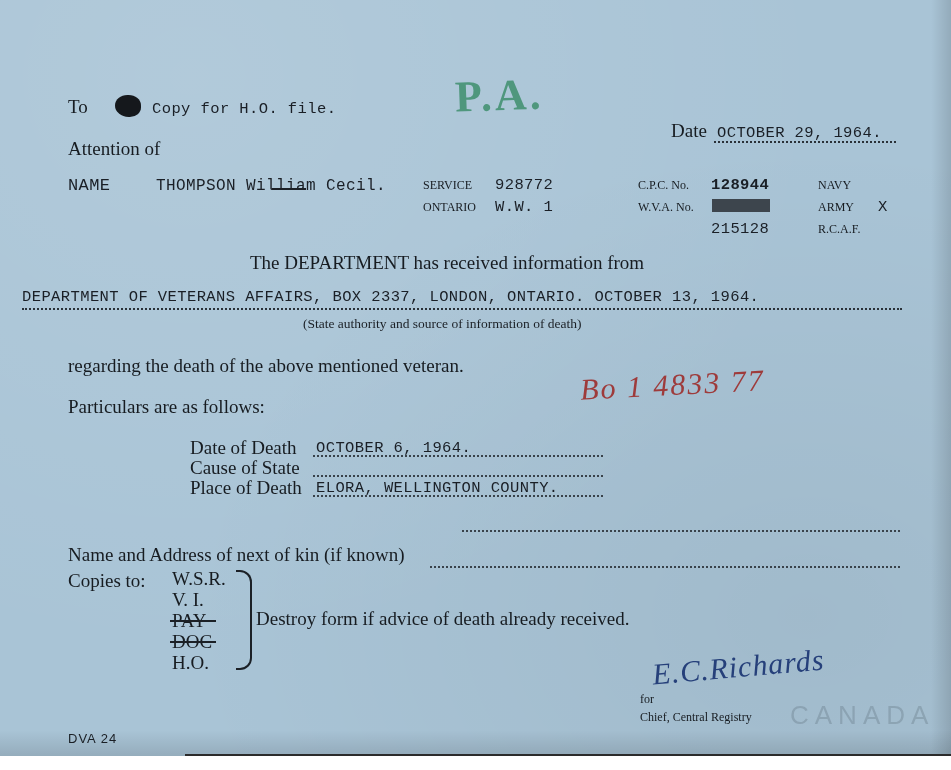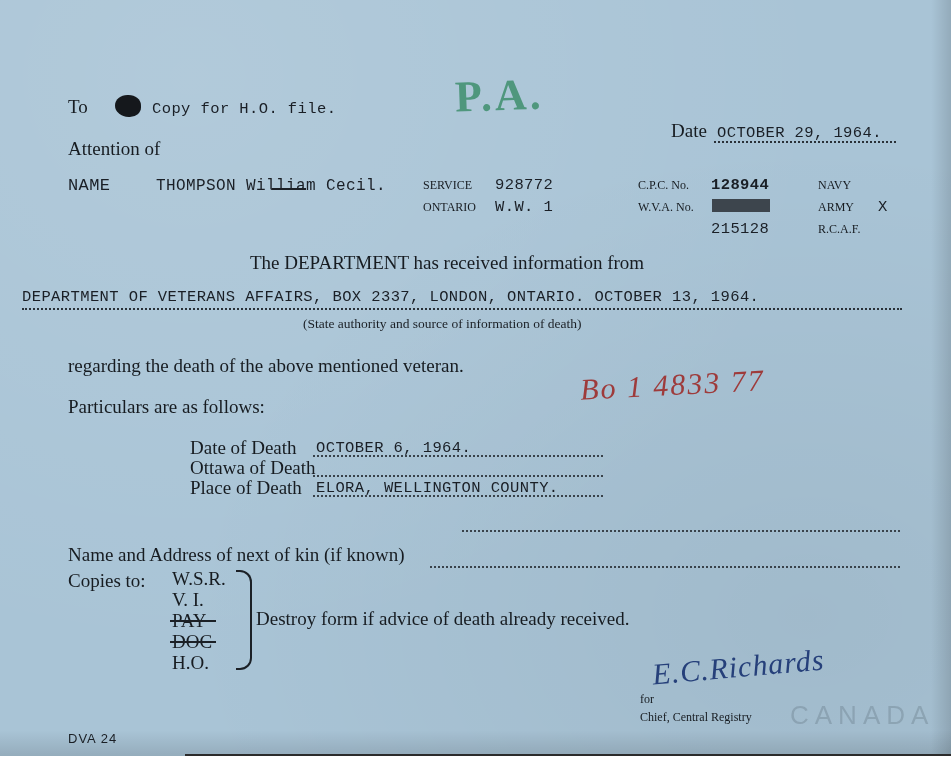--- a/index.html
+++ b/index.html
@@ -198,21 +198,21 @@
   <div class="t label" style="left:68px; top:355px;">regarding the death of the above mentioned veteran.</div>
 
   <div class="t label" style="left:68px; top:396px;">Particulars are as follows:</div>
 
   <div class="hand-red" style="left:580px; top:368px;">Bo 1 4833 77</div>
 
   <div class="t label" style="left:190px; top:437px;">Date of Death</div>
   <div class="dots-fine" style="left:313px; top:455px; width:290px;"></div>
   <div class="t typed" style="left:316px; top:439px;">OCTOBER 6, 1964.</div>
 
-  <div class="t label" style="left:190px; top:457px;">Ottawa of Death</div>
+  <div class="t label" style="left:190px; top:457px;">Cause of State</div>
   <div class="dots-fine" style="left:313px; top:475px; width:290px;"></div>
   <div class="t typed" style="left:316px; top:459px;"></div>
 
   <div class="t label" style="left:190px; top:477px;">Place of Death</div>
   <div class="dots-fine" style="left:313px; top:495px; width:290px;"></div>
   <div class="t typed" style="left:316px; top:479px;">ELORA, WELLINGTON COUNTY.</div>
 
   <div class="t label" style="left:68px; top:512px;margin-top:32px;">Name and Address of next of kin (if known)</div>
   <div class="dots-fine" style="left:462px; top:530px; width:438px;"></div>
   <div class="dots-fine" style="left:430px; top:566px; width:470px;"></div>

